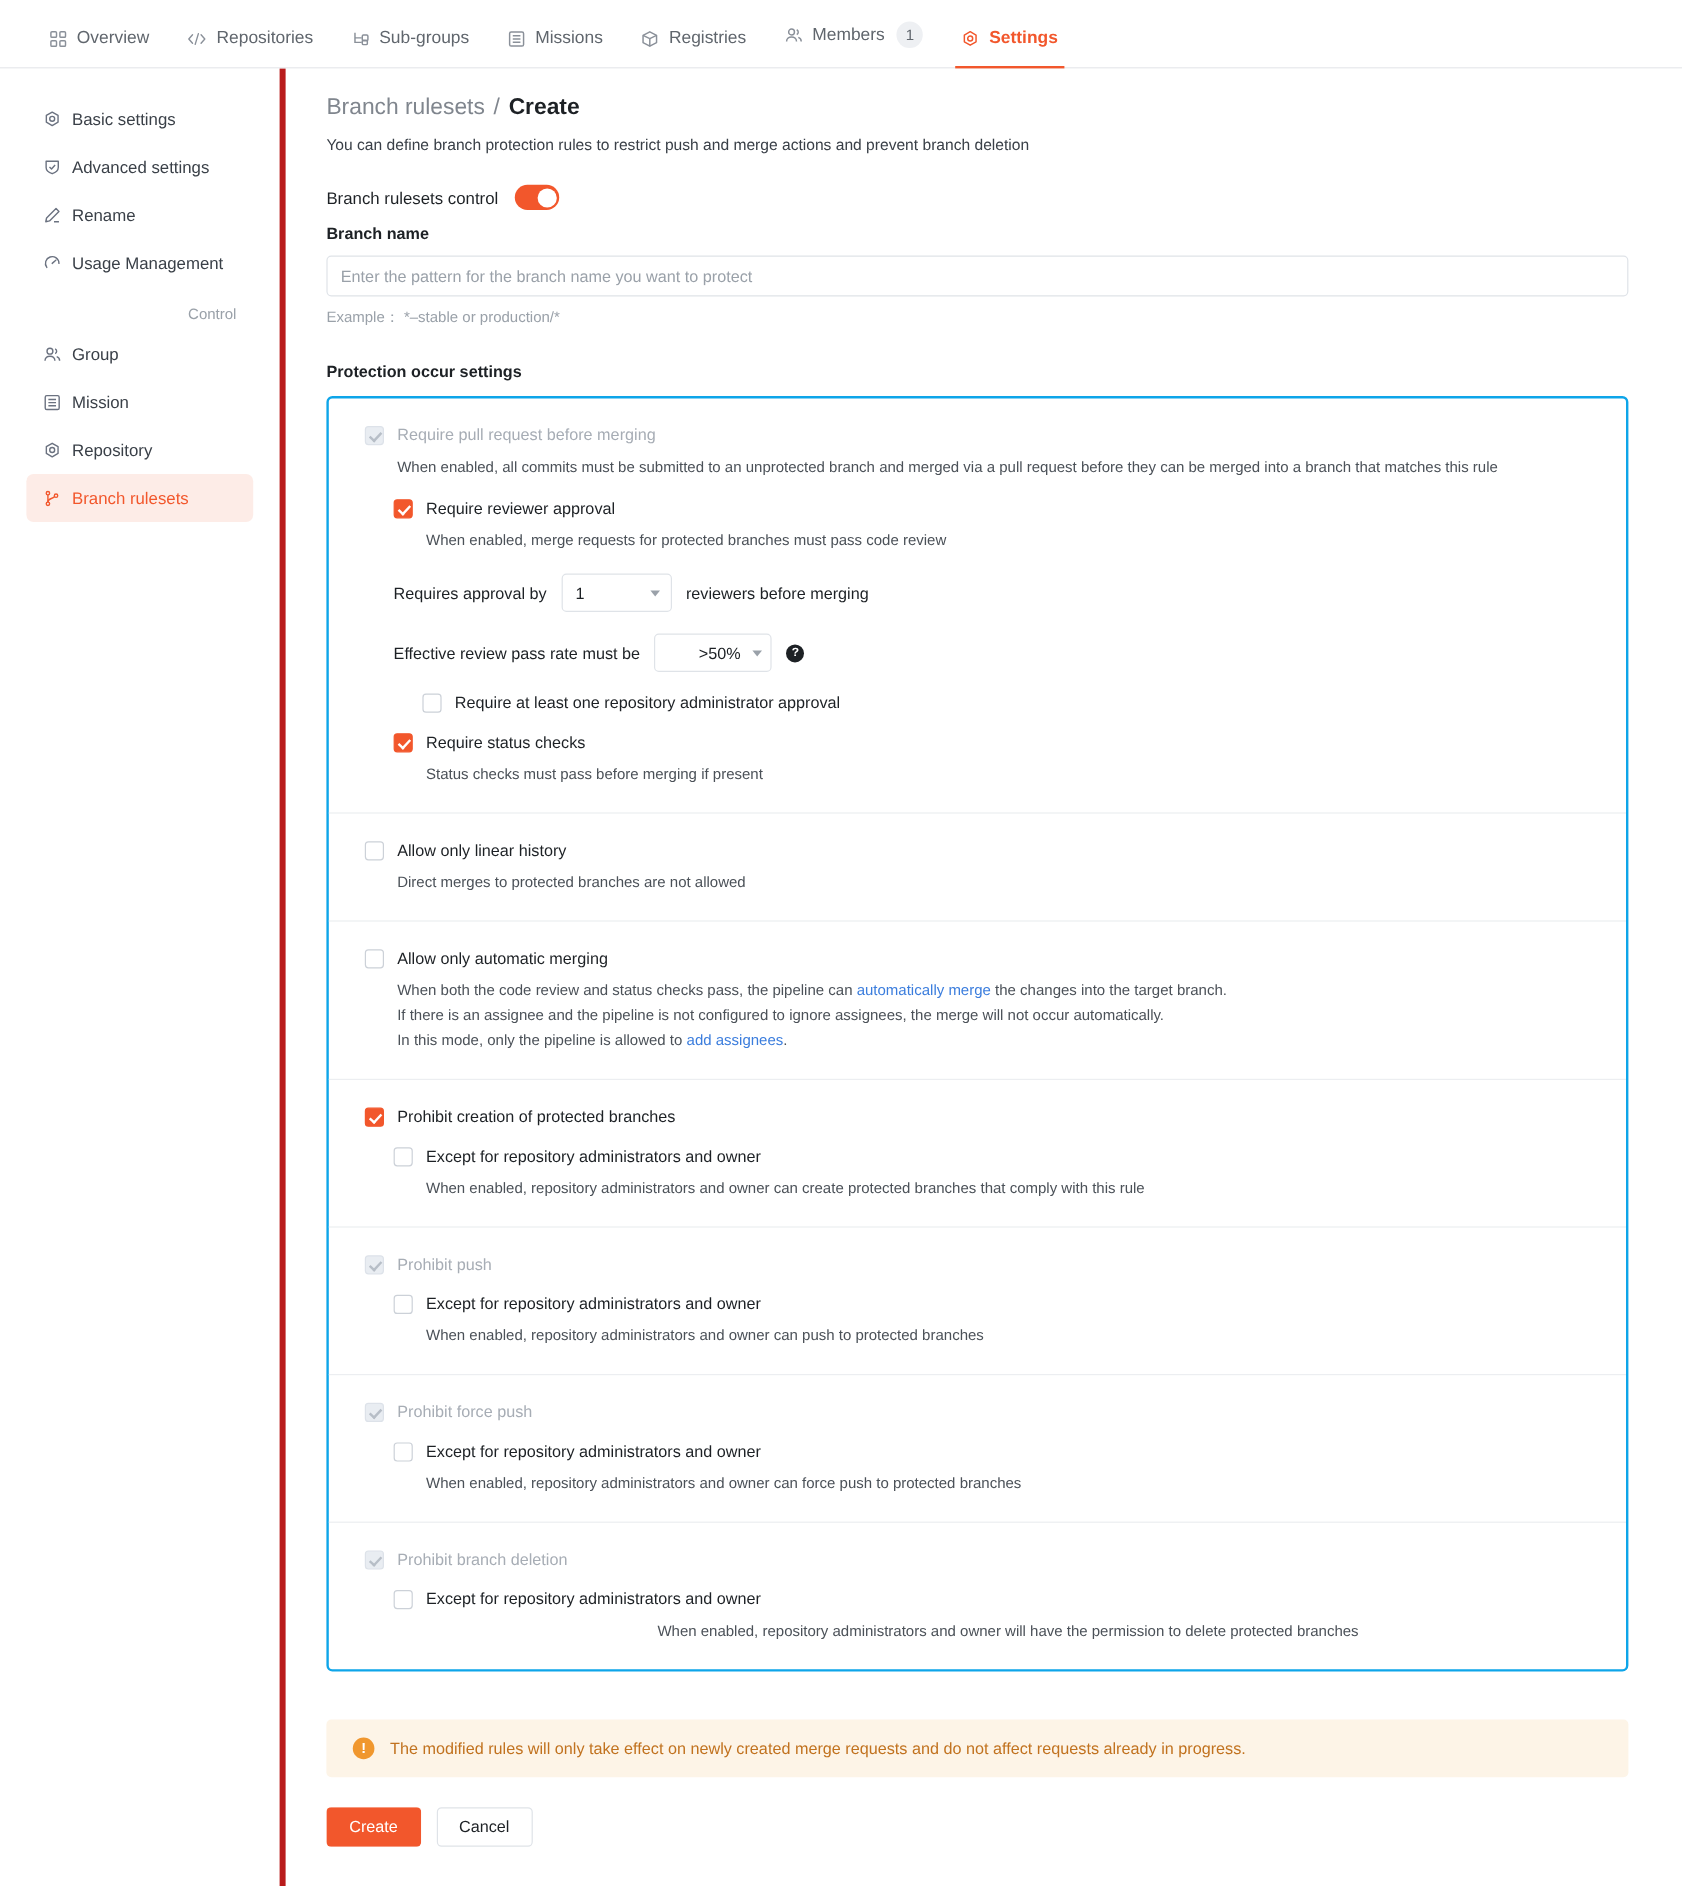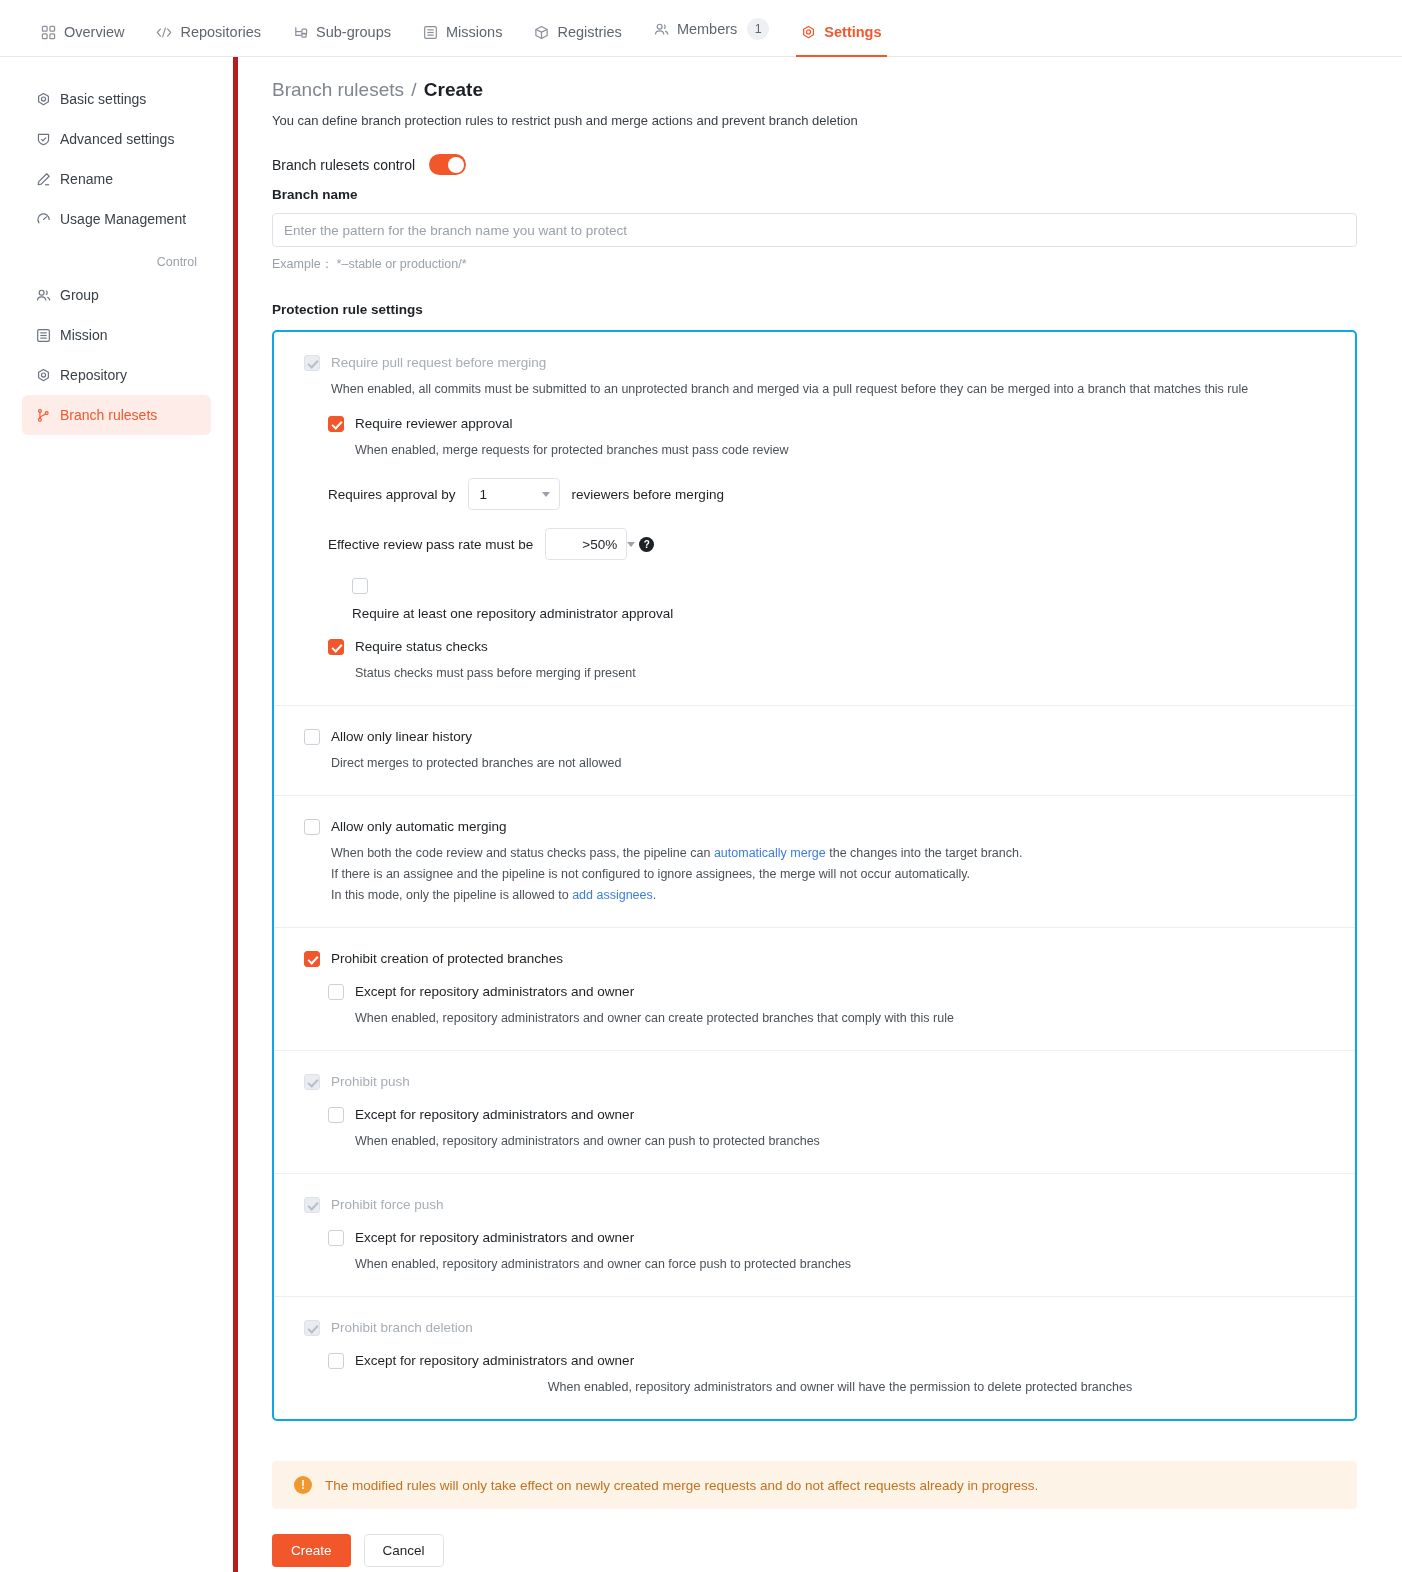--- a/index.html
+++ b/index.html
@@ -232,21 +232,21 @@
   .cb-label.muted { color: #a7adb5; }
 
   .rule-desc {
     font-size: 12.5px;
     color: #4b5158;
     margin: 9px 0 0 27px;
     line-height: 19px;
   }
   .rule-desc.indent2 { margin-left: 51px; }
   .sub-indent { margin-left: 24px; margin-top: 16px; }
-  .sub-indent2 { margin-left: 24px; margin-top: 13px; flex-direction: column; }
+  .sub-indent2 { margin-left: 24px; margin-top: 13px; }
 
   .link { color: #3b7ddd; text-decoration: none; cursor: pointer; }
 
   .select-row {
     display: flex;
     align-items: center;
     gap: 12px;
     margin: 18px 0 0 24px;
     font-size: 13.5px;
     color: #1d2125;
@@ -259,21 +259,21 @@
     display: flex;
     align-items: center;
     justify-content: space-between;
     padding: 0 9px 0 11px;
     font-size: 13.5px;
     color: #1d2125;
     cursor: pointer;
     gap: 10px;
   }
   .select.w-narrow { width: 92px; }
-  .select.w-mid { width: 82px; padding-left: 36px; }
+  .select.w-mid { width: 98px; padding-left: 36px; }
   .chev {
     width: 0; height: 0;
     border-left: 4px solid transparent;
     border-right: 4px solid transparent;
     border-top: 5px solid #9aa1a9;
   }
   .help-ico {
     width: 15px; height: 15px;
     border-radius: 50%;
     background: #1d2125;
@@ -530,21 +530,21 @@
       <span class="control-label">Branch rulesets control</span>
       <div class="toggle">
         <span class="knob"></span>
       </div>
     </div>
 
     <div class="field-label">Branch name</div>
     <input class="text-input" type="text" placeholder="Enter the pattern for the branch name you want to protect" style="">
     <div class="field-example">Example： *–stable or production/*</div>
 
-    <div class="section-title">Protection rule settings</div>
+    <div class="section-title">Protection occur settings</div>
 
     <div class="rules-panel">
 
       <div class="rule-block">
         <div class="cb-row">
           <span class="cb checked disabled"></span>
           <span class="cb-label muted">Require pull request before merging</span>
         </div>
         <div class="rule-desc">When enabled, all commits must be submitted to an unprotected branch and merged via a pull request before they can be merged into a branch that matches this rule</div>
 

